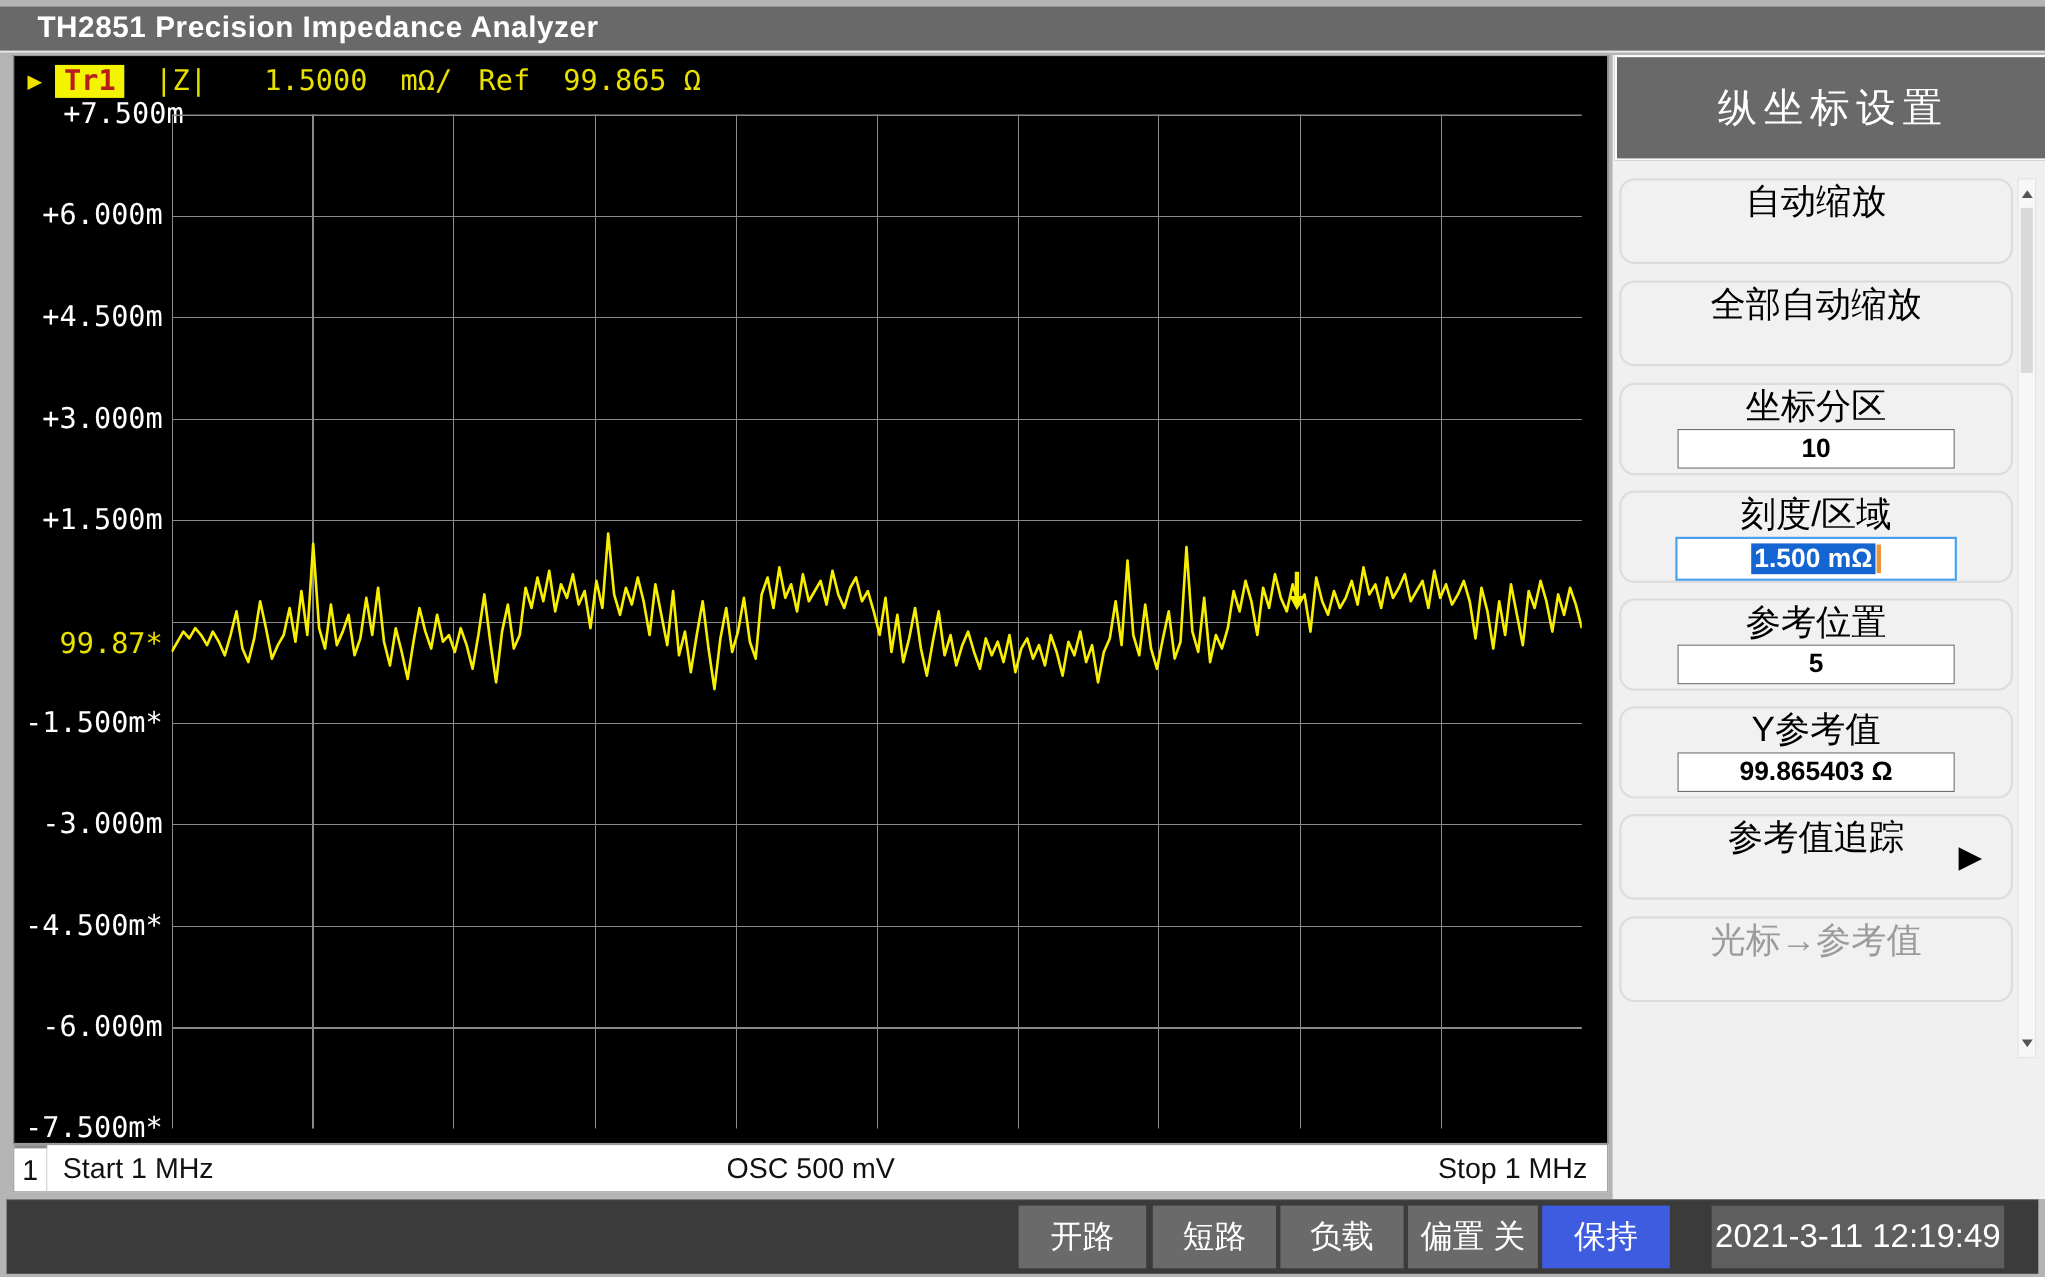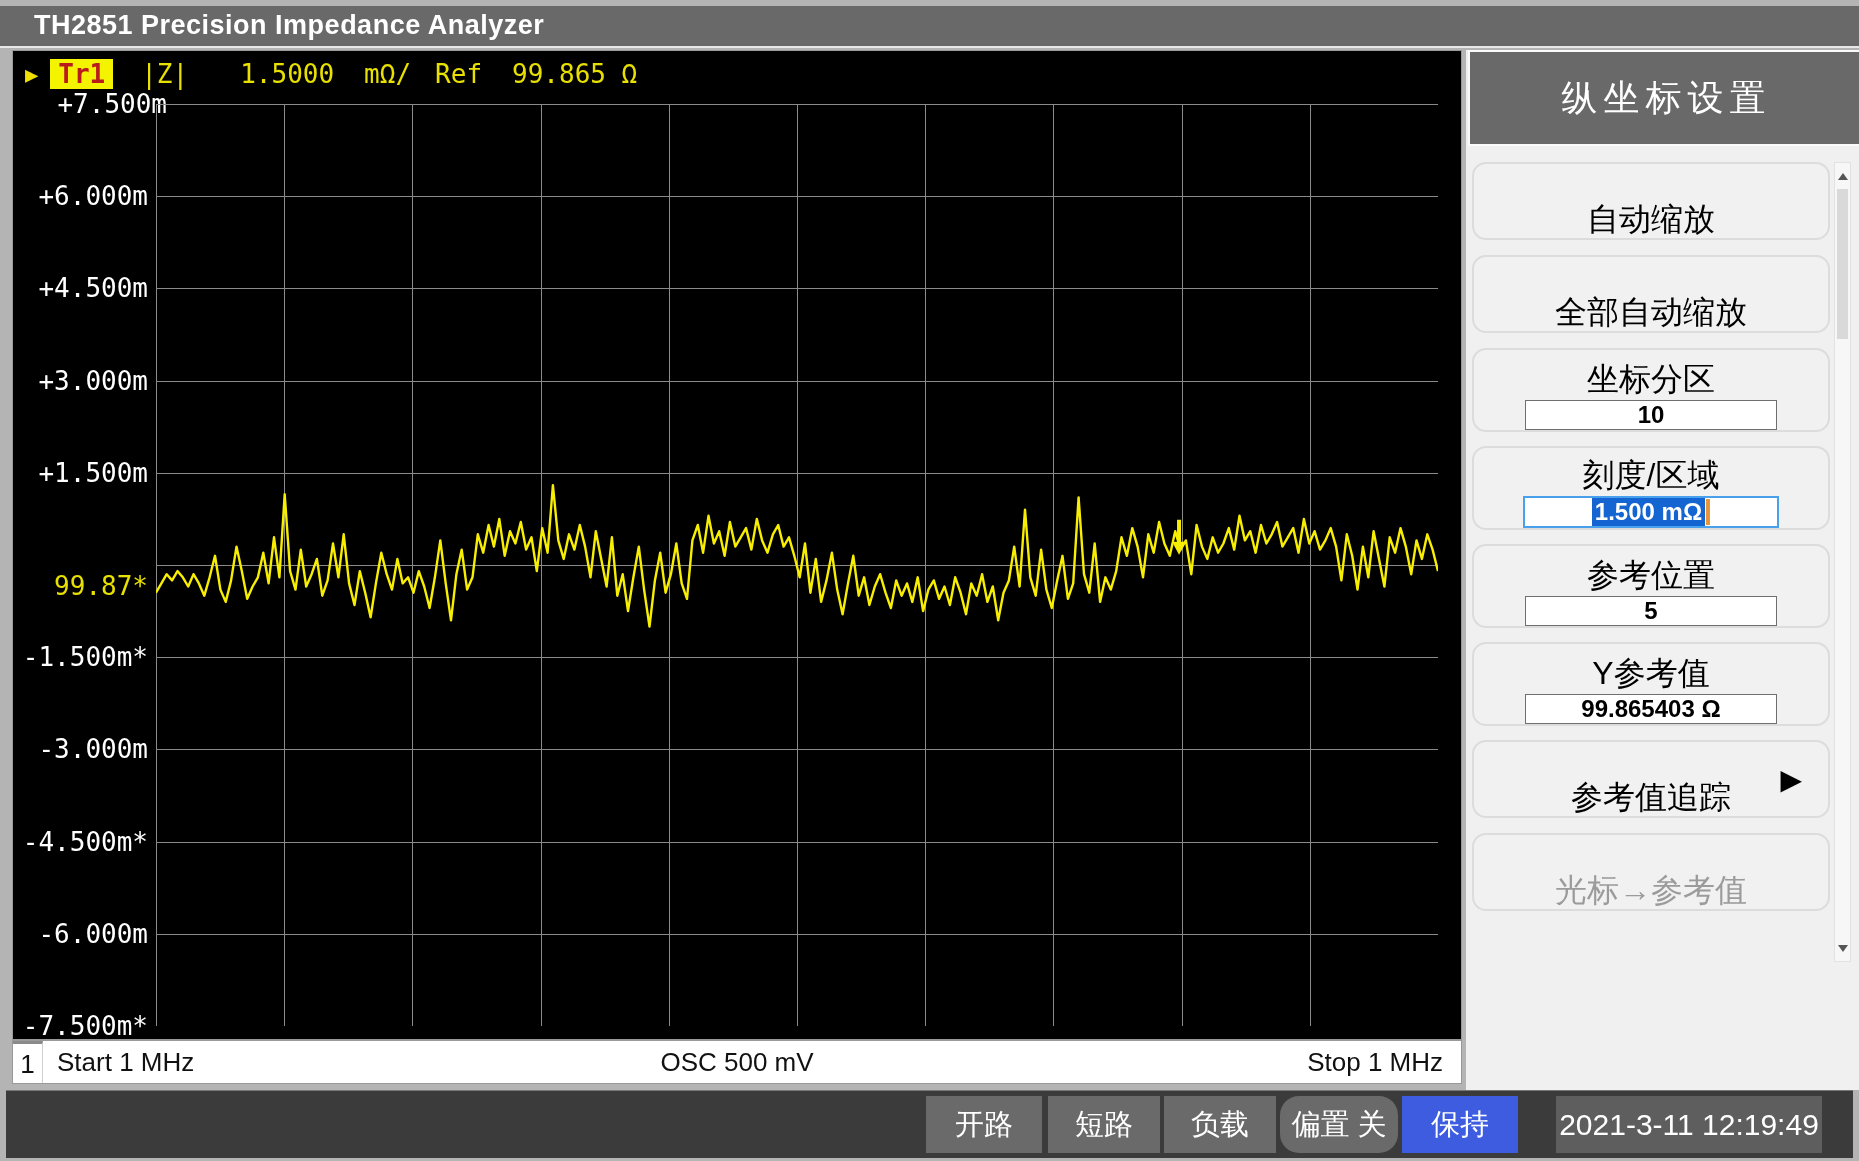--- a/index.html
+++ b/index.html
@@ -40,23 +40,23 @@
   .sweep-osc{position:absolute;left:0;right:0;top:6px;text-align:center;}
   .sweep-stop{position:absolute;right:18px;top:6px;}
 
   
   .side-panel{position:absolute;left:1466px;top:50px;width:401px;height:1040px;background:#f0f0f0;}
   .side-header{position:absolute;left:2px;top:0;right:2px;height:96px;background:#696969;
                border:2px solid #fafafa;box-sizing:border-box;color:#fff;font-size:36px;letter-spacing:6px;
                display:flex;align-items:center;justify-content:center;}
   .side-scroll{position:absolute;left:6px;top:112px;width:358px;height:910px;}
   .side-item{position:relative;width:100%;box-sizing:border-box;background:#f1f1f1;border:2px solid #dcdcdc;
-             border-radius:14px;display:flex;flex-direction:column;align-items:center;justify-content:flex-end;}
+             border-radius:14px;display:flex;flex-direction:column;align-items:center;justify-content:flex-start;}
   .side-item.btn{height:78px;margin-bottom:15px;}
-  .side-item.field{height:84px;margin-bottom:14px;padding-top:10px;}
+  .side-item.field{height:84px;margin-bottom:14px;padding-top:0;}
   .item-label{font-size:32px;color:#000;line-height:38px;white-space:nowrap;}
   .side-item.disabled .item-label{color:#9b9b9b;}
   .item-input{width:250px;height:34px;margin-top:2px;background:#fff;border:1px solid #6f6f6f;
               display:flex;align-items:center;justify-content:center;font-size:24px;font-weight:bold;color:#000;}
   .item-input.focused{border:2px solid #49a0ec;height:36px;width:252px;}
   .item-input.empty{background:#ececec;border:1px solid #b5b5b5;}
   .sel{background:#1464d2;color:#fff;padding:0 3px;}
   .caret{display:inline-block;width:4px;height:26px;background:#e8953c;margin-left:1px;}
   .side-arrow{position:absolute;right:26px;top:50%;transform:translateY(-50%);font-size:28px;color:#000;}
   .back-btn{position:absolute;left:6px;top:923px;width:358px;height:80px;background:#f2f2f2;
@@ -194,17 +194,17 @@
           <div class="tri-down"></div>
         </div>
     </div>
   </div>
 
   <div class="bottom-bar" id="bottom-bar">
     <div class="bb-datetime" style="left:1550px;width:266px;">2021-3-11 12:19:49</div>
   <div class="bb-btn" style="left: 920px; width: 116px;">开路</div>
       <div class="bb-btn" style="left: 1042px; width: 112px;">短路</div>
       <div class="bb-btn" style="left: 1158px; width: 112px;">负载</div>
-      <div class="bb-btn" style="left: 1274px; width: 118px; border-radius: 19px;">偏置 关</div>
+      <div class="bb-btn" style="left: 1274px; width: 118px;">偏置 关</div>
       <div class="bb-btn active" style="left: 1396px; width: 116px;">保持</div>
     </div>
 
 </div>
 
 </body></html>

